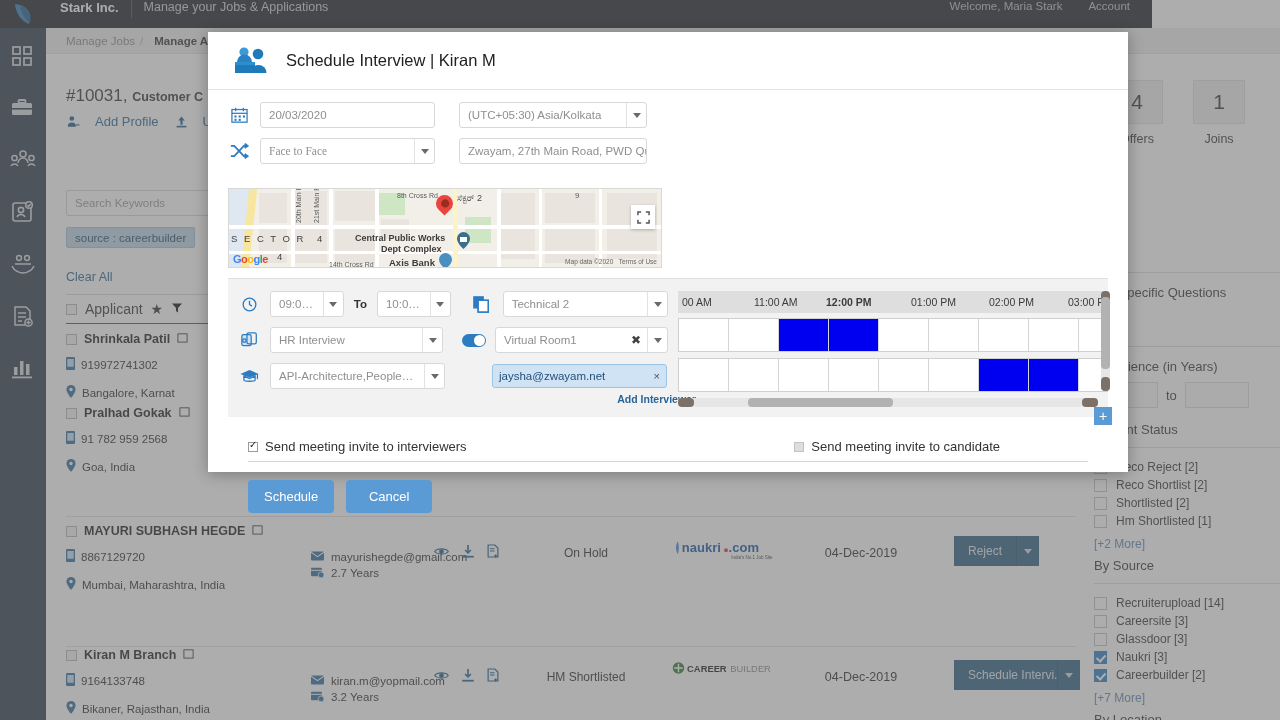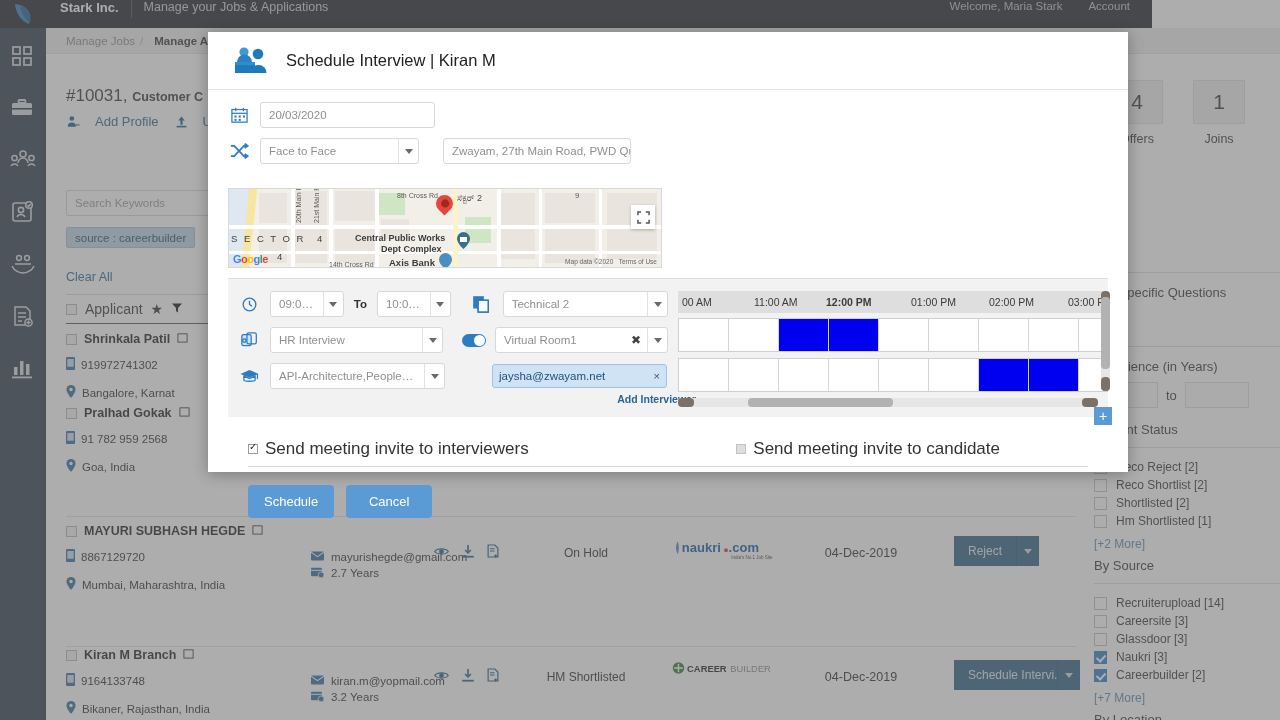--- a/index.html
+++ b/index.html
@@ -230,21 +230,21 @@
     background: #fff; border-radius: 50%;
   }
   .plus-btn {
     position: absolute; right: -4px; bottom: -18px; width: 18px; height: 18px;
     background: #5b9bd5; color: #fff; display: flex; align-items: center;
     justify-content: center; font-size: 14px; line-height: 1;
   }
 
   .opt-bar {
     margin: 22px 20px 0 20px; border-bottom: 1px solid #d6d6d6; padding-bottom: 7px;
-    display: flex; font-size: 17px; color: #333;
+    display: flex; font-size: 13px; color: #333;
   }
   .opt-bar .o1 { display: flex; align-items: center; gap: 7px; }
   .opt-bar .o2 { display: flex; align-items: center; gap: 7px; margin-left: auto; margin-right: 88px; }
   .mcb { width: 10px; height: 10px; border: 1px solid #9a9a9a; background: #fff; display: inline-block; position: relative; }
   .mcb.on::after {
     content:"✓"; position: absolute; left: 0px; top: -4px; font-size: 10px; color: #222;
   }
   .mcb.grey { background: #dedede; border-color: #c2c2c2; }
 
   .modal-foot { padding: 18px 20px 0 20px; display: flex; gap: 12px; }
@@ -719,32 +719,38 @@
                 <g fill="#2d7cc1" stroke="none">
                     <rect x="4" y="10" width="2.5" height="2.5"></rect>
                     <rect x="9" y="10" width="2.5" height="2.5"></rect>
                     <rect x="14" y="10" width="2.5" height="2.5"></rect>
                     <rect x="4" y="14" width="2.5" height="2.5"></rect>
                     <rect x="9" y="14" width="2.5" height="2.5"></rect>
                   </g>
               </svg>
             </span>
             <div class="inp" style="width:175px;">20/03/2020</div>
+            <div class="sel" style="width:188px;margin-left:14px;">
+              <span class="txt">(UTC+05:30) Asia/Kolkata</span>
+              <span class="arw">
+                  <i class="caret-dn"></i>
+                </span>
+            </div>
           </div>
 
           <div class="fld-row">
             <span class="fldicon">
               <svg width="19" height="16" viewBox="0 0 22 18" fill="none" stroke="#2d7cc1" stroke-width="2">
                 <path d="M1 3 h4 l11 12 h4"></path>
                   <path d="M1 15 h4 l11-12 h4"></path>
                 <path d="M17 0.5 l3.5 2.5 l-3.5 2.5" fill="#2d7cc1"></path>
                 <path d="M17 12.5 l3.5 2.5 l-3.5 2.5" fill="#2d7cc1"></path>
               </svg>
             </span>
-            <div class="sel" style="width:159px;">
+            <div class="sel" style="width:175px;font-family:Liberation Serif, serif;">
               <span class="txt">Face to Face</span>
               <span class="arw">
                   <i class="caret-dn"></i>
                 </span>
             </div>
             <div class="inp" style="width:188px;margin-left:14px;">Zwayam, 27th Main Road, PWD Qua</div>
           </div>
         </div>
 
         <div class="map">

